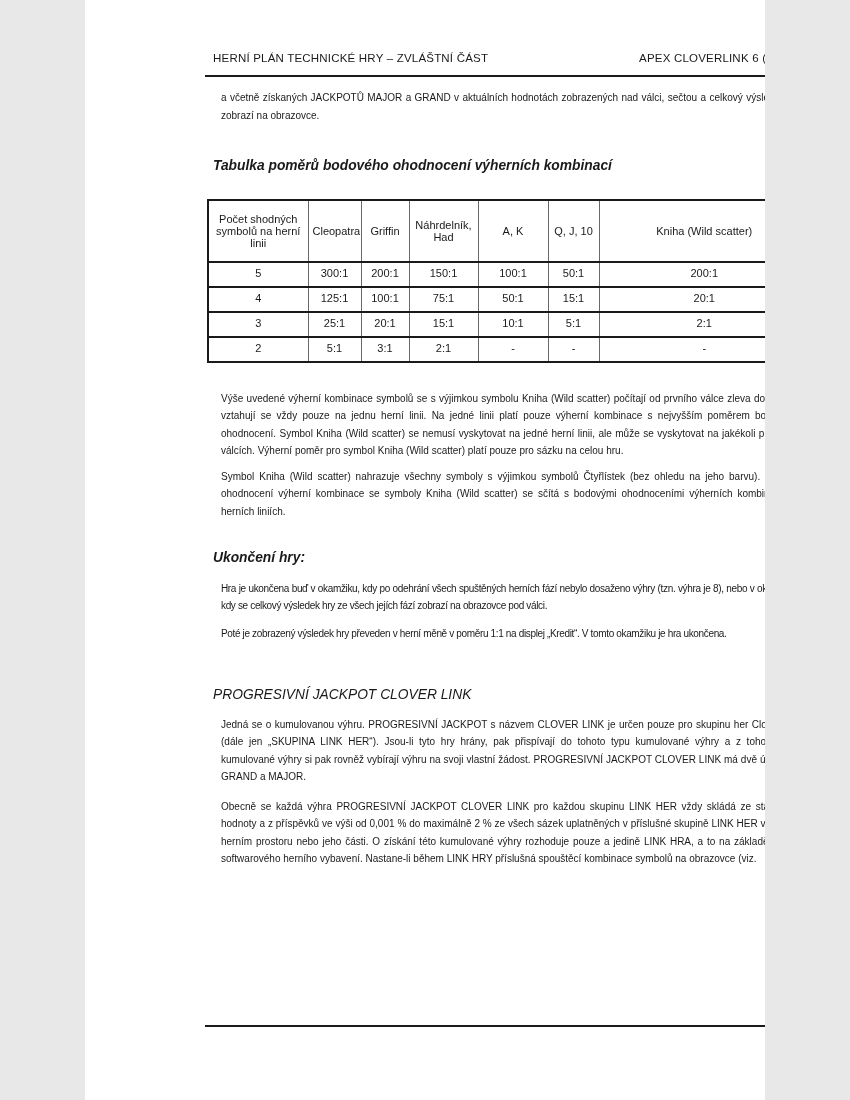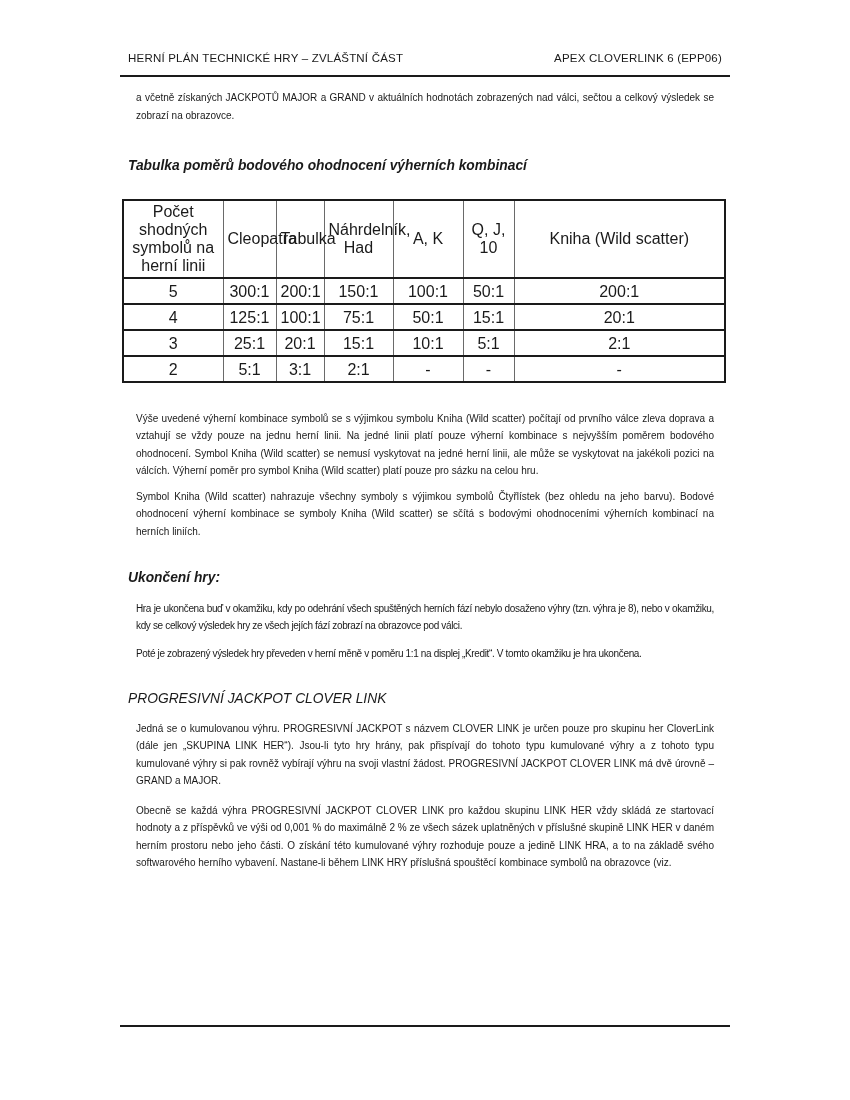--- a/index.html
+++ b/index.html
@@ -1,18 +1,18 @@
 <!DOCTYPE html>
 <html lang="cs"><head>
 <meta charset="utf-8">
 <style>
   html,body{margin:0;padding:0;background:#e8e8e8;}
   .page{
     position:relative;
-    width:850px;height:1100px;
+    width:680px;height:1100px;
     margin:0 auto;
     background:#ffffff;
     font-family:"Liberation Sans","DejaVu Sans",sans-serif;
     color:#1a1a1a;
     box-sizing:border-box;
     overflow:hidden;
   }
   .content{
     position:absolute;
     left:128px;
@@ -47,21 +47,21 @@
     font-weight:bold;
     margin:0;
     font-style:italic;
   }
   h2.plain{font-weight:normal;}
   table.payout{
     border-collapse:collapse;
     margin:24px 7px 0 -6px;
     width:602px;
     table-layout:fixed;
-    font-size:16px;
+    font-size:11px;
   }
   table.payout th,table.payout td{
     border-left:1px solid #6a6a6a;
     border-right:1px solid #6a6a6a;
     border-top:2px solid #1a1a1a;
     border-bottom:2px solid #1a1a1a;
     text-align:center;
     vertical-align:middle;
     padding:2px 4px;
     font-weight:normal;
@@ -111,21 +111,21 @@
           <col style="width:48px">
         <col style="width:69px">
           <col style="width:70px">
           <col style="width:51px">
         <col style="width:211px">
       </colgroup>
       <thead>
         <tr>
           <th>Počet shodných symbolů na herní linii</th>
           <th>Cleopatra</th>
-          <th>Tabulka</th>
+          <th>Griffin</th>
           <th>Náhrdelník, Had</th>
           <th>A, K</th>
           <th>Q, J, 10</th>
           <th>Kniha (Wild scatter)</th>
         </tr>
       </thead>
       <tbody>
         <tr>
           <td>5</td>
           <td>300:1</td>
@@ -168,21 +168,21 @@
     <p class="body" style="margin-top:27px">Výše uvedené výherní kombinace symbolů se s výjimkou symbolu Kniha (Wild scatter) počítají od prvního válce zleva doprava a vztahují se vždy pouze na jednu herní linii. Na jedné linii platí pouze výherní kombinace s nejvyšším poměrem bodového ohodnocení. Symbol Kniha (Wild scatter) se nemusí vyskytovat na jedné herní linii, ale může se vyskytovat na jakékoli pozici na válcích. Výherní poměr pro symbol Kniha (Wild scatter) platí pouze pro sázku na celou hru.</p>
 
     <p class="body m-para">Symbol Kniha (Wild scatter) nahrazuje všechny symboly s výjimkou symbolů Čtyřlístek (bez ohledu na jeho barvu). Bodové ohodnocení výherní kombinace se symboly Kniha (Wild scatter) se sčítá s bodovými ohodnoceními výherních kombinací na herních liniích.</p>
 
     <h2 class="sec" style="margin-top:29px">Ukončení hry:</h2>
 
     <p class="body condensed" style="margin-top:13px">Hra je ukončena buď v okamžiku, kdy po odehrání všech spuštěných herních fází nebylo dosaženo výhry (tzn. výhra je 8), nebo v okamžiku, kdy se celkový výsledek hry ze všech jejích fází zobrazí na obrazovce pod válci.</p>
 
     <p class="body condensed" style="margin-top:10px">Poté je zobrazený výsledek hry převeden v herní měně v poměru 1:1 na displej „Kredit“. V tomto okamžiku je hra ukončena.</p>
 
-    <h2 class="sec plain" style="margin-top:28px">PROGRESIVNÍ JACKPOT CLOVER LINK</h2>
+    <h2 class="sec plain" style="margin-top:44px">PROGRESIVNÍ JACKPOT CLOVER LINK</h2>
 
     <p class="body" style="margin-top:12px">Jedná se o kumulovanou výhru. PROGRESIVNÍ JACKPOT s názvem CLOVER LINK je určen pouze pro skupinu her CloverLink (dále jen „SKUPINA LINK HER“). Jsou-li tyto hry hrány, pak přispívají do tohoto typu kumulované výhry a z tohoto typu kumulované výhry si pak rovněž vybírají výhru na svoji vlastní žádost. PROGRESIVNÍ JACKPOT CLOVER LINK má dvě úrovně – GRAND a MAJOR.</p>
 
     <p class="body" style="margin-top:12px">Obecně se každá výhra PROGRESIVNÍ JACKPOT CLOVER LINK pro každou skupinu LINK HER vždy skládá ze startovací hodnoty a z příspěvků ve výši od 0,001 % do maximálně 2 % ze všech sázek uplatněných v příslušné skupině LINK HER v daném herním prostoru nebo jeho části. O získání této kumulované výhry rozhoduje pouze a jedině LINK HRA, a to na základě svého softwarového herního vybavení. Nastane-li během LINK HRY příslušná spouštěcí kombinace symbolů na obrazovce (viz.</p>
 
   </div>
 
   <hr class="footer-rule">
 </div>
 

